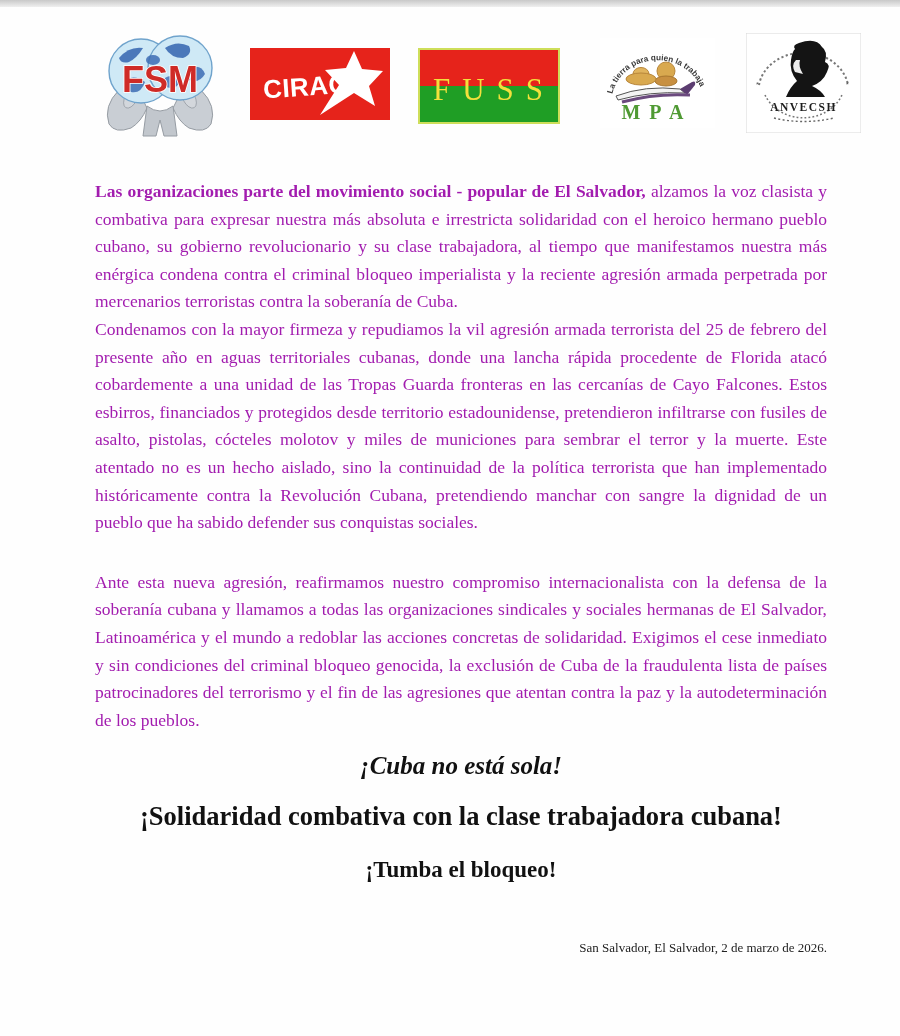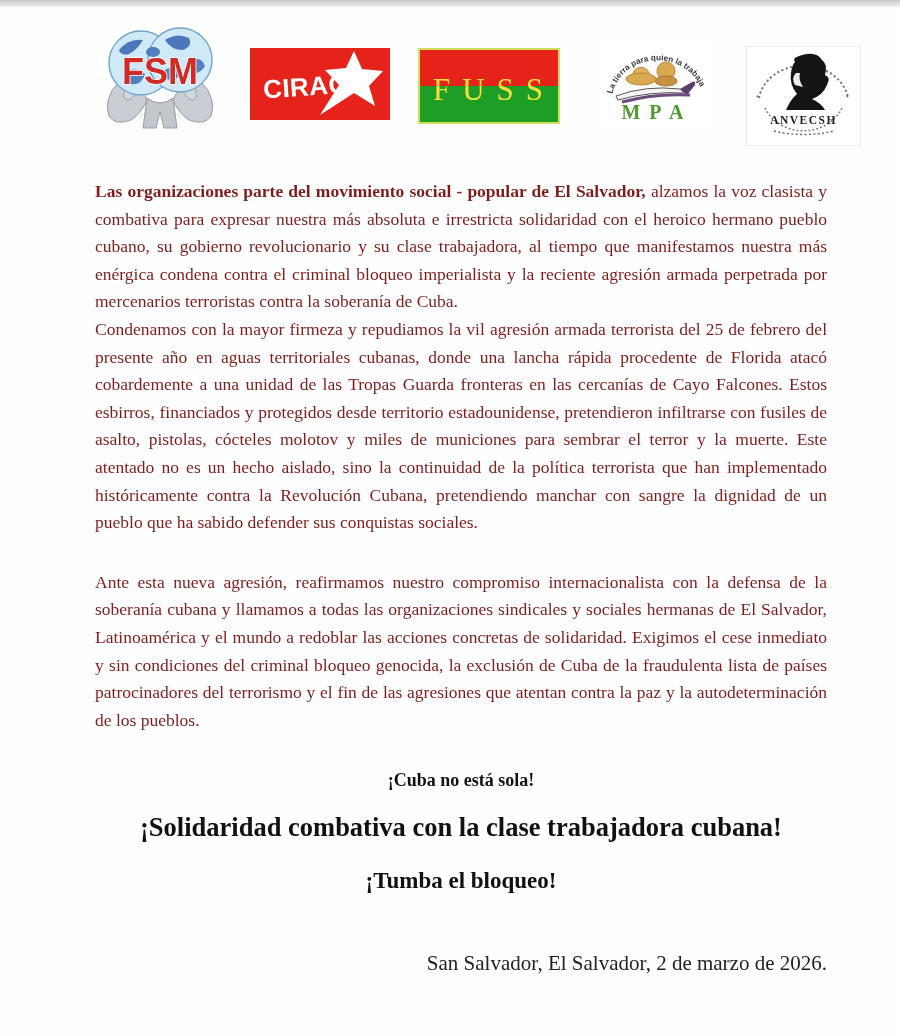--- a/index.html
+++ b/index.html
@@ -8,44 +8,44 @@
     width:900px; height:1036px; position:relative;
     background:#fefefe; overflow:hidden;
     font-family:"Liberation Serif", serif; color:#1e1e1e;
   }
   .top-strip {
     position:absolute; top:0; left:0; width:100%; height:7px;
     background:linear-gradient(#c9c9c9, #efefef);
   }
   .logo-row { position:absolute; top:0; left:0; width:100%; height:150px; }
   .logo { position:absolute; }
-  .logo-fsm     { left:95px;  top:24px; width:130px; height:105px; }
+  .logo-fsm     { left:95px;  top:32px; width:130px; height:105px; }
   .logo-cirac   { left:250px; top:48px; width:140px; height:72px;  }
   .logo-fuss    { left:418px; top:48px; width:142px; height:64px;  }
   .logo-mpa     { left:600px; top:38px; width:115px; height:90px;  }
-  .logo-anvecsh { left:746px; top:46px; width:115px; height:112px; }
+  .logo-anvecsh { left:746px; top:33px; width:115px; height:112px; }
 
   .content {
     position:absolute; top:150px; left:95px; width:732px;
   }
   .para {
     text-align:justify; font-size:17.5px; line-height:27.6px;
-    color:#7f1d1d;
+    color:#a21caf;
   }
   .para.p1 { margin-top:28px; }
   .para.p2 { }
   .para.p3 { margin-top:32px; }
   .slogan {
     text-align:center; font-weight:bold; color:#111111;
   }
-  .slogan.s1 { margin-top:36px; font-size:18px; }
+  .slogan.s1 { margin-top:18px; font-size:25px;font-style:italic; }
   .slogan.s2 { margin-top:25px; font-size:23px; }
   .slogan.s3 { margin-top:21px; font-size:26.5px; }
   .dateline {
-    margin-top:57px; text-align:right; font-size:21px; color:#222222;
+    margin-top:57px; text-align:right; font-size:13px; color:#222222;
   }
   svg text { font-family:"Liberation Sans", sans-serif; }
   svg text.serif { font-family:"Liberation Serif", serif; }
 </style>
 </head>
 <body>
 
 <div class="page">
   <div class="top-strip"></div>
 

